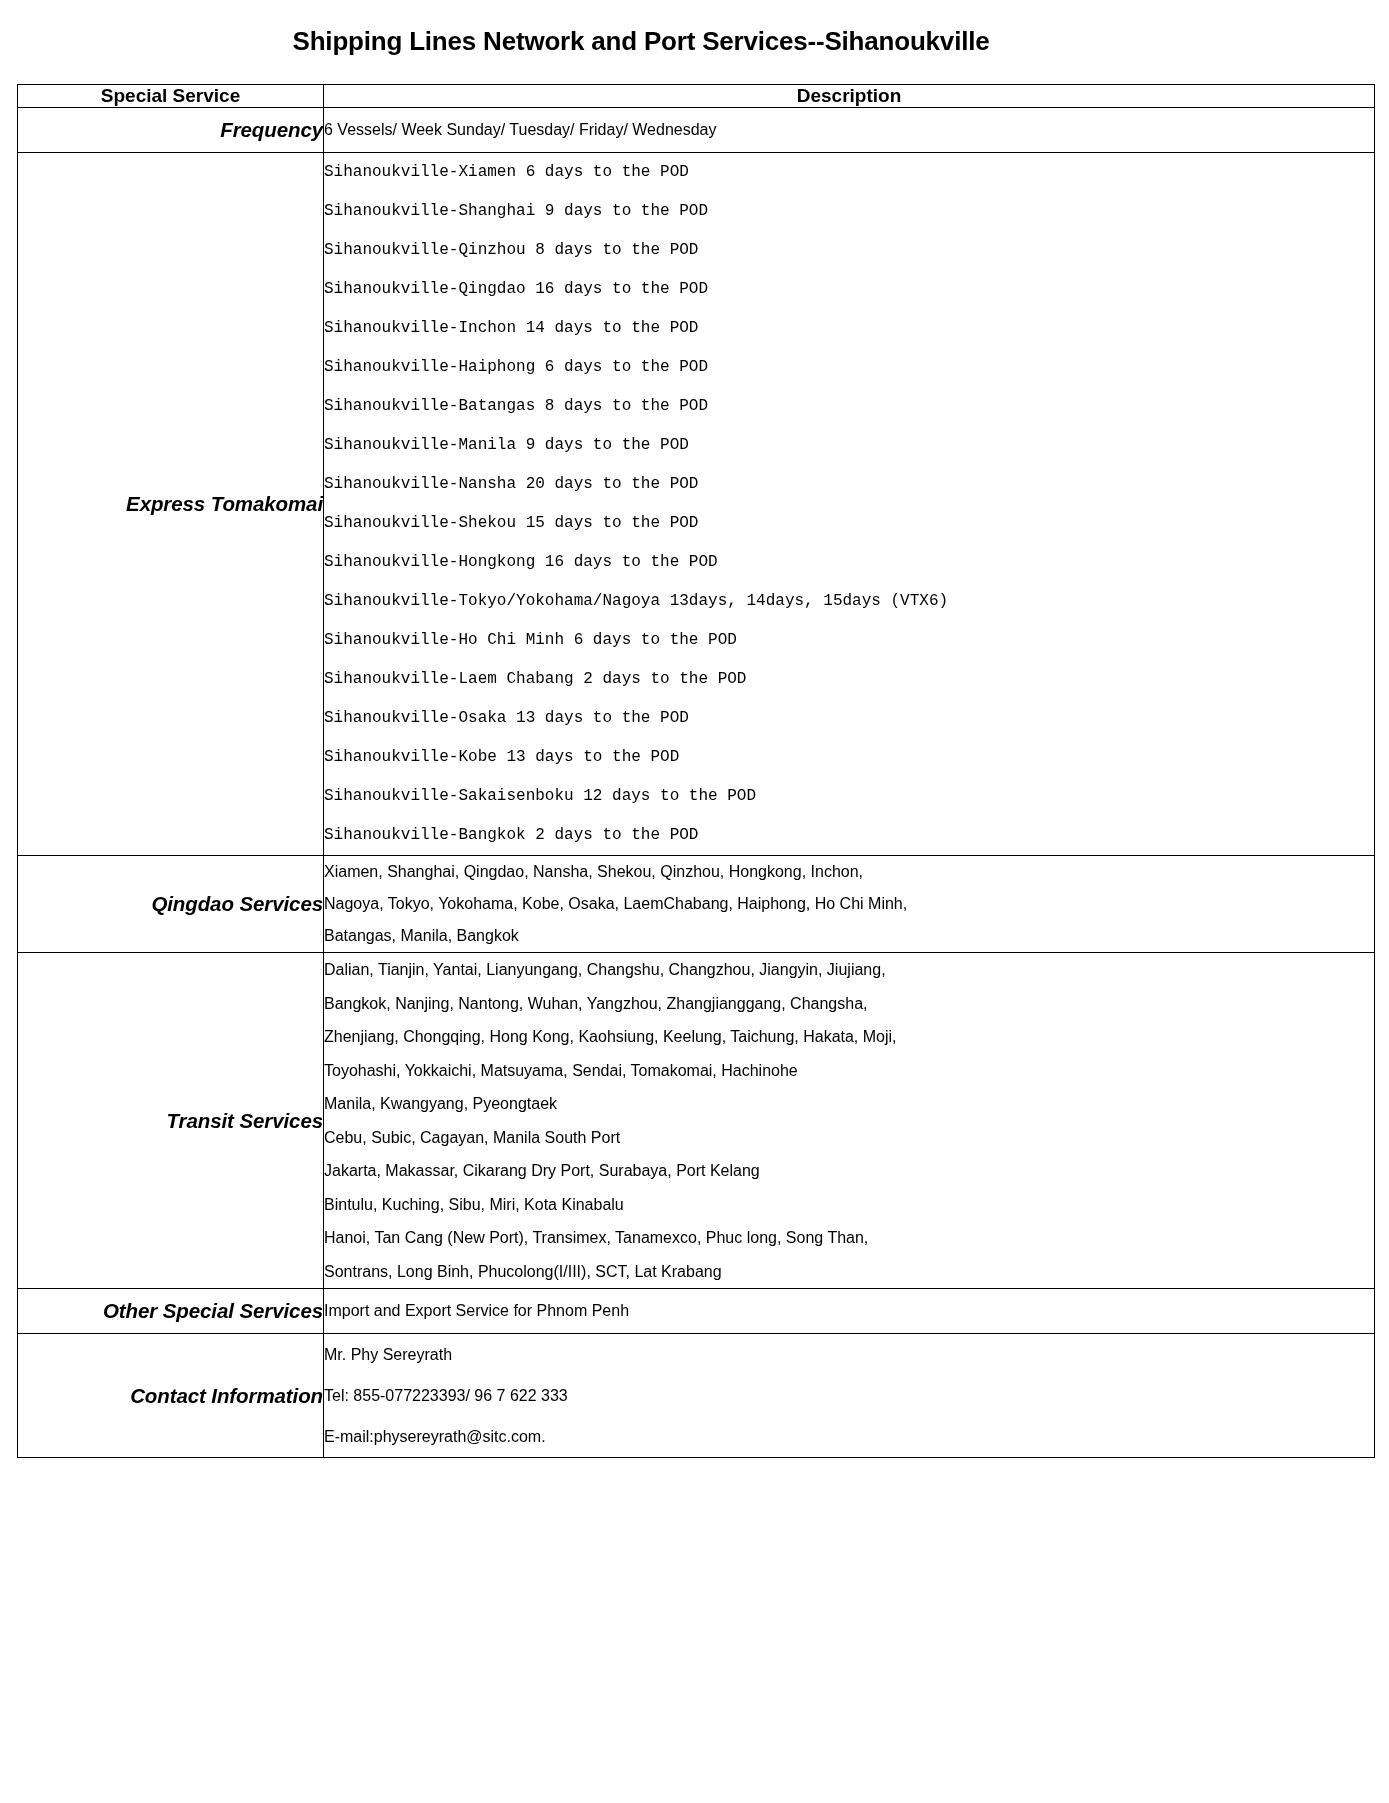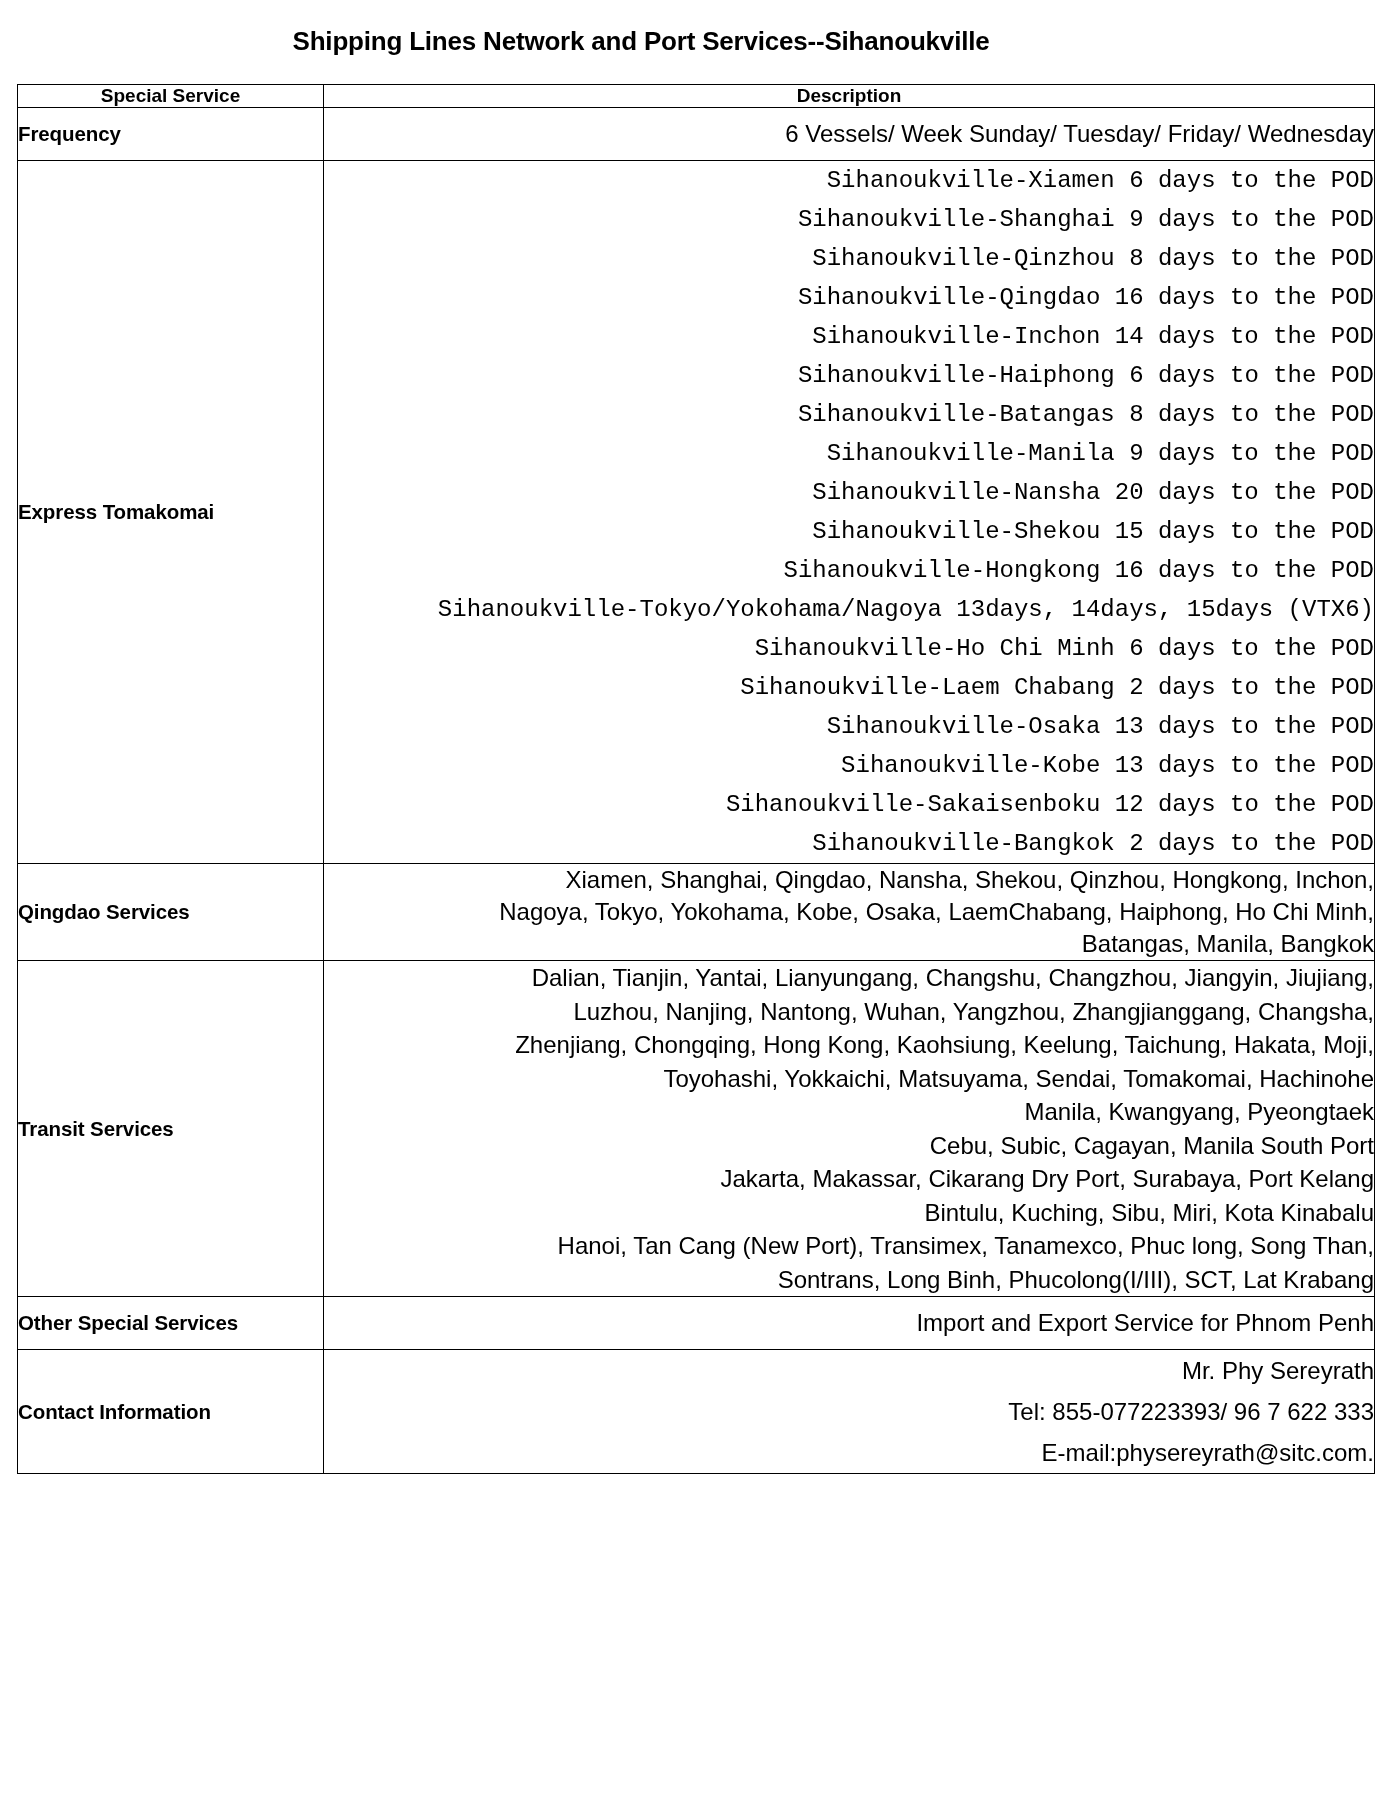--- a/index.html
+++ b/index.html
@@ -42,35 +42,36 @@
   table.services-table th {
     border: 1.5px solid #000;
     vertical-align: middle;
     padding: 0;
     color: #000;
   }
   col.c-label { width: 306px; }
   col.c-desc  { width: 1051px; }
 
   .label-cell {
-    text-align: left;
+    text-align: right;
     font-weight: bold;
     font-size: 20.5px;
     letter-spacing: -0.1px;
     padding: 6px 4px;
+    font-style: italic;
   }
   .head-cell {
     text-align: center;
     font-weight: bold;
     font-size: 19px;
     padding: 14px 4px 14px 4px;
   }
   .desc-cell {
-    text-align: right;
-    font-size: 24px;
+    text-align: left;
+    font-size: 16px;
     padding: 12px 10px 12px 16px;
     line-height: 1.0;
   }
   .desc-cell.single {
     padding-top: 14px;
     padding-bottom: 14px;
   }
   
   .line-list-wide .ln {
     display: block;
@@ -155,21 +156,21 @@
           <span class="ln">Xiamen, Shanghai, Qingdao, Nansha, Shekou, Qinzhou, Hongkong, Inchon,</span>
           <span class="ln">Nagoya, Tokyo, Yokohama, Kobe, Osaka, LaemChabang, Haiphong, Ho Chi Minh,</span>
           <span class="ln">Batangas, Manila, Bangkok</span>
         </td>
       </tr>
 
       <tr>
         <td class="label-cell">Transit Services</td>
         <td class="desc-cell transit-cell line-list-tight">
           <span class="ln">Dalian, Tianjin, Yantai, Lianyungang, Changshu, Changzhou, Jiangyin, Jiujiang,</span>
-          <span class="ln">Luzhou, Nanjing, Nantong, Wuhan, Yangzhou, Zhangjianggang, Changsha,</span>
+          <span class="ln">Bangkok, Nanjing, Nantong, Wuhan, Yangzhou, Zhangjianggang, Changsha,</span>
           <span class="ln">Zhenjiang, Chongqing, Hong Kong, Kaohsiung, Keelung, Taichung, Hakata, Moji,</span>
           <span class="ln">Toyohashi, Yokkaichi, Matsuyama, Sendai, Tomakomai, Hachinohe</span>
           <span class="ln">Manila, Kwangyang, Pyeongtaek</span>
           <span class="ln">Cebu, Subic, Cagayan, Manila South Port</span>
           <span class="ln">Jakarta, Makassar, Cikarang Dry Port, Surabaya, Port Kelang</span>
           <span class="ln">Bintulu, Kuching, Sibu, Miri, Kota Kinabalu</span>
           <span class="ln">Hanoi, Tan Cang (New Port), Transimex, Tanamexco, Phuc long, Song Than,</span>
           <span class="ln">Sontrans, Long Binh, Phucolong(I/III), SCT, Lat Krabang</span>
         </td>
       </tr>

